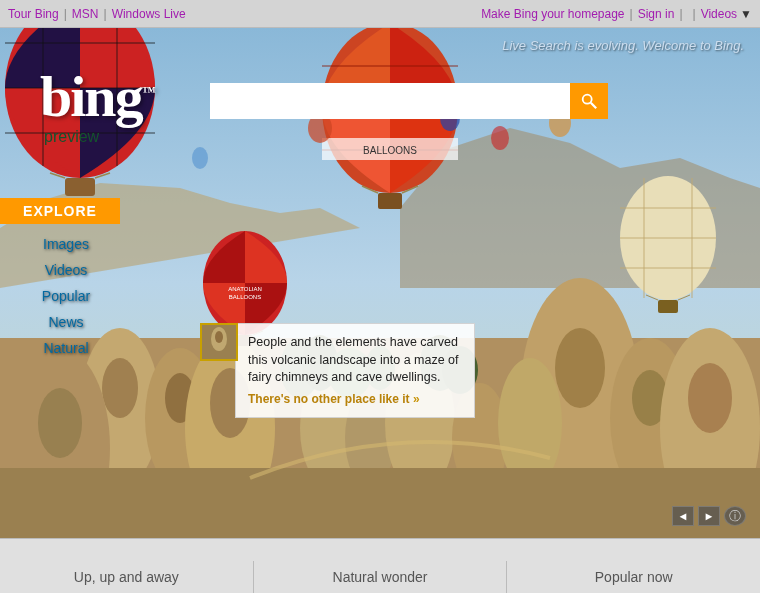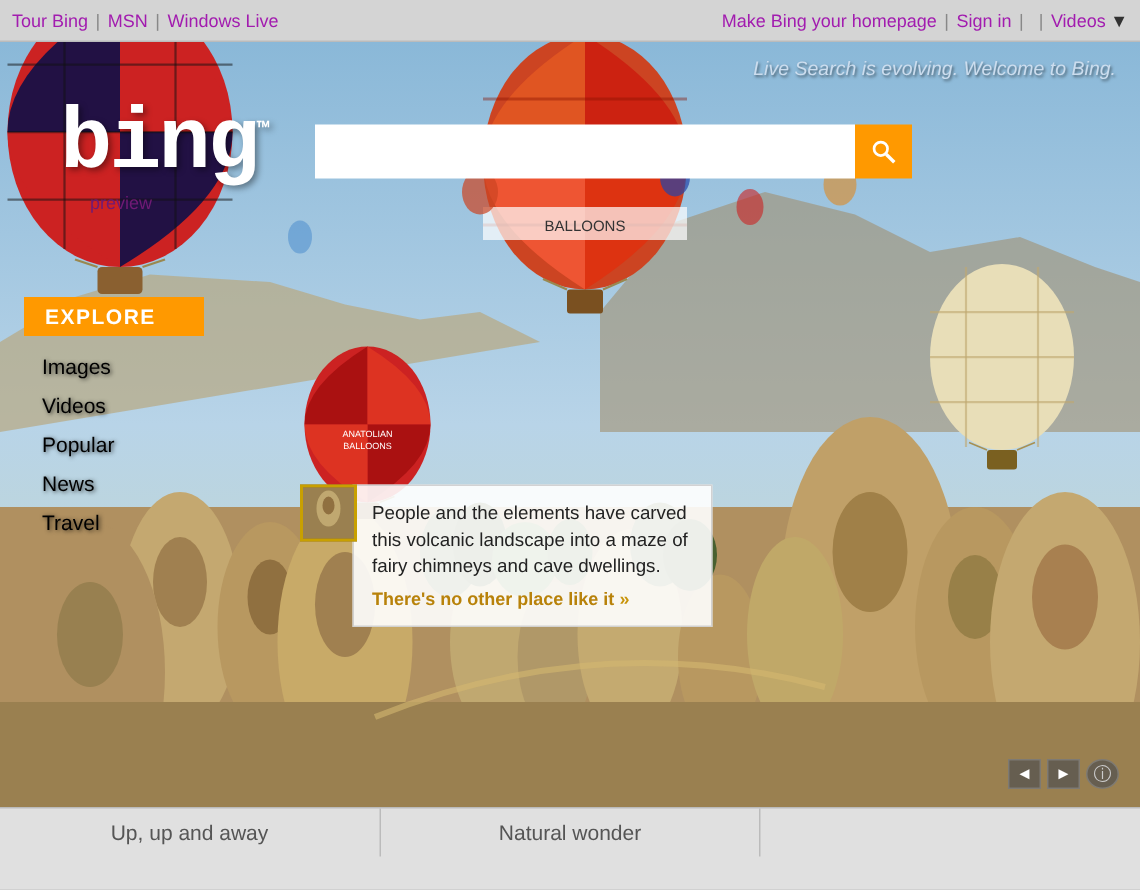--- a/index.html
+++ b/index.html
@@ -58,31 +58,31 @@
     #bing-logo-area {
       position: absolute;
       top: 40px;
       left: 40px;
       z-index: 10;
     }
     #bing-logo {
       font-size: 58px;
       font-weight: bold;
       color: white;
-      font-family: Liberation Mono, monospace;
+      font-family: Liberation Serif, serif;
       text-shadow: 2px 2px 4px rgba(0,0,0,0.4);
       letter-spacing: -2px;
       line-height: 1;
     }
     #bing-tm { font-size: 14px; color: white; vertical-align: super; }
     #bing-preview {
-      color: #701a75;
-      font-size: 12px;
+      color: #14532d;
+      font-size: 16px;
       margin-top: 2px;
-      margin-left: 20px;
+      margin-left: 4px;
     }
 
     
     #search-area {
       position: absolute;
       top: 55px;
       left: 210px;
       z-index: 10;
       display: flex;
       align-items: center;
@@ -105,41 +105,42 @@
       display: flex;
       align-items: center;
       justify-content: center;
     }
     #search-btn svg { width: 18px; height: 18px; }
 
     
     #sidebar {
       position: absolute;
       top: 170px;
-      left: 16px;
+      left: 0;
       width: 120px;
       z-index: 10;
+      text-align: center;
     }
     #explore-badge {
       background: #f90;
       color: white;
       font-size: 14px;
       font-weight: bold;
       padding: 5px 14px;
       margin-bottom: 8px;
       letter-spacing: 1px;
     }
     #sidebar-links {
       display: flex;
       flex-direction: column;
       gap: 2px;
       padding-left: 12px;
     }
     .sidebar-link {
-      color: #000000;
+      color: #0369a1;
       font-size: 14px;
       text-decoration: none;
       padding: 4px 0;
       text-shadow: 1px 1px 3px rgba(0,0,0,0.7);
     }
 
     
     #info-popup {
       position: absolute;
       top: 295px;
@@ -207,21 +208,21 @@
       align-items: center;
       justify-content: center;
       border-radius: 50%;
     }
 
     
     #footer {
       background: #e0e0e0;
       height: 55px;
       display: flex;
-      align-items: flex-start;
+      align-items: flex-end;
       border-top: 1px solid #bbb;
     }
     .footer-item {
       flex: 1;
       text-align: center;
       font-size: 14px;
       color: #555;
       padding: 8px 0;
       border-right: 1px solid #bbb;
       cursor: pointer;
@@ -409,21 +410,21 @@
     </button>
   </div>
 
   <div id="sidebar">
     <div id="explore-badge">EXPLORE</div>
     <div id="sidebar-links">
       <a class="sidebar-link">Images</a>
       <a class="sidebar-link">Videos</a>
       <a class="sidebar-link">Popular</a>
       <a class="sidebar-link">News</a>
-      <a class="sidebar-link">Travel</a>
+      <a class="sidebar-link">Natural</a>
     </div>
   </div>
 
   <div id="info-thumb">
     <svg width="34" height="34" viewBox="0 0 34 34">
       <rect width="34" height="34" fill="#9a8050"></rect>
       <ellipse cx="17" cy="14" rx="8" ry="12" fill="#c0a870"></ellipse>
       <ellipse cx="17" cy="12" rx="4" ry="6" fill="#907040"></ellipse>
     </svg>
   </div>

